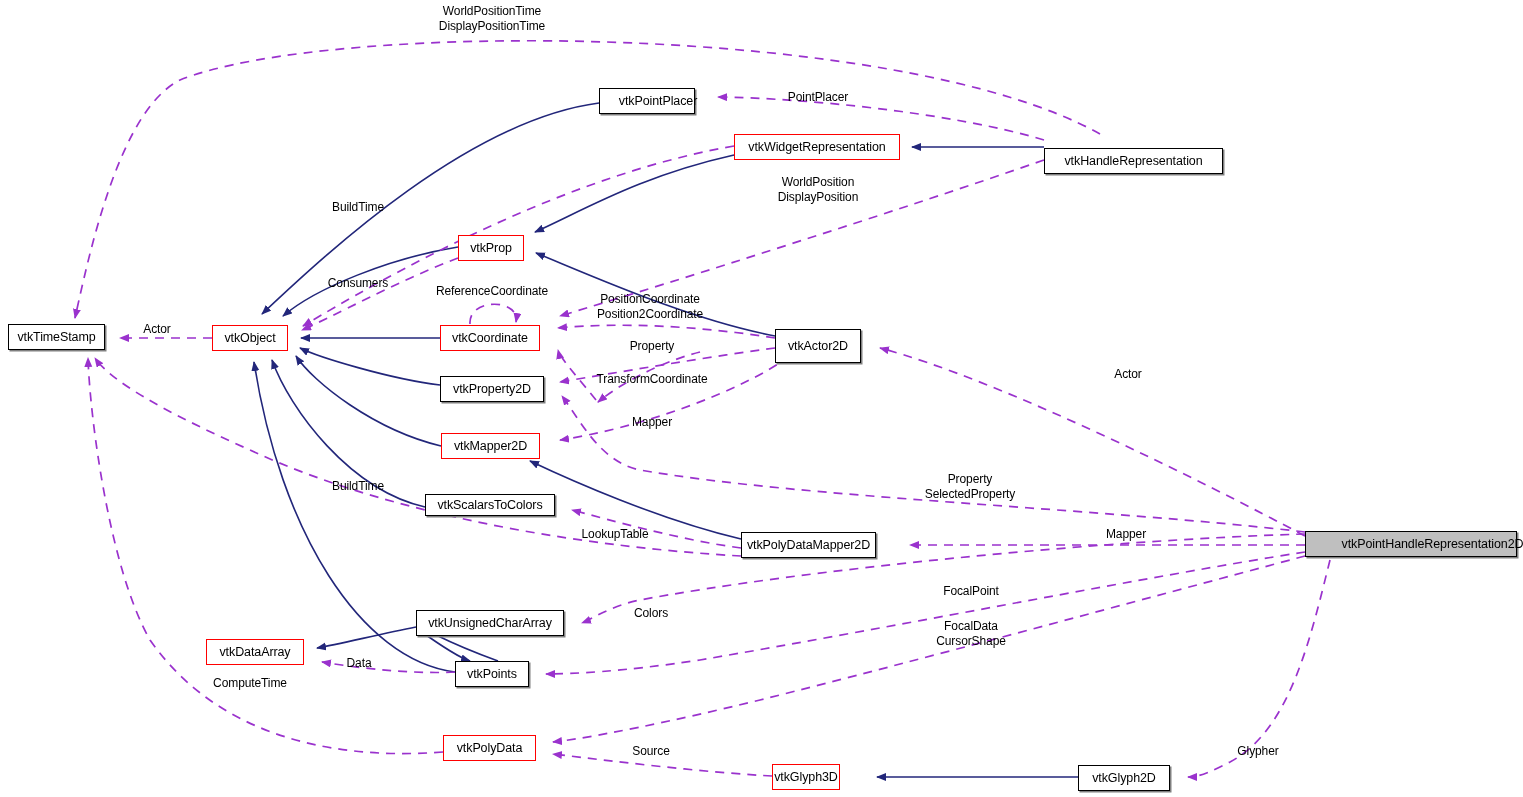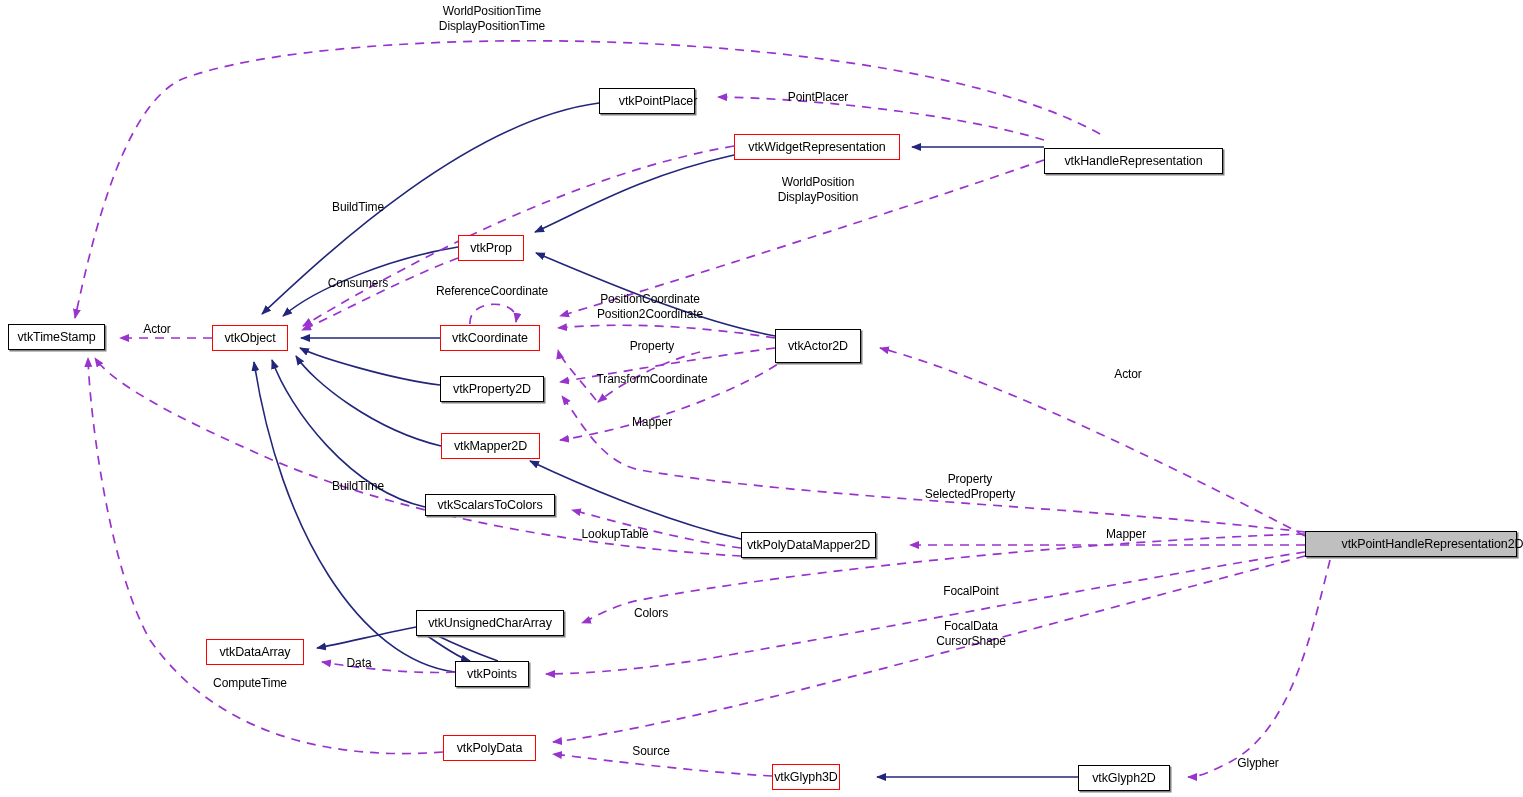--- a/index.html
+++ b/index.html
@@ -256,15 +256,15 @@
   <div class="edge-label center" style="left:358px; top:480px;">BuildTime</div>
   <div class="edge-label center" style="left:615px; top:528px;text-align:right;">LookupTable</div>
   <div class="edge-label center" style="left:1126px; top:528px;">Mapper</div>
   <div class="edge-label center" style="left:971px; top:585px;">FocalPoint</div>
   <div class="edge-label center" style="left:624px; top:607px;margin-left:27px;">Colors</div>
   <div class="edge-label center" style="left:971px; top:620px;">FocalData</div>
   <div class="edge-label center" style="left:971px; top:635px;">CursorShape</div>
   <div class="edge-label center" style="left:359px; top:657px;">Data</div>
   <div class="edge-label center" style="left:250px; top:677px;">ComputeTime</div>
   <div class="edge-label center" style="left:651px; top:745px;">Source</div>
-  <div class="edge-label center" style="left:1258px; top:745px;margin-top:12px;">Glypher</div>
+  <div class="edge-label center" style="left:1258px; top:745px;">Glypher</div>
 
 </div>
 
 </body></html>

